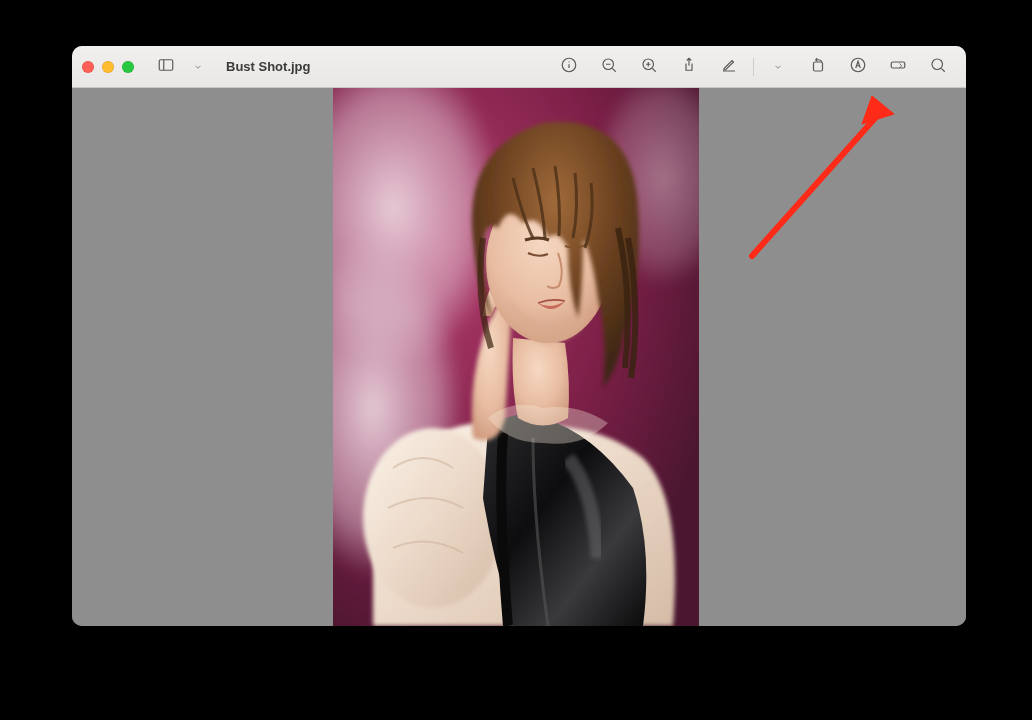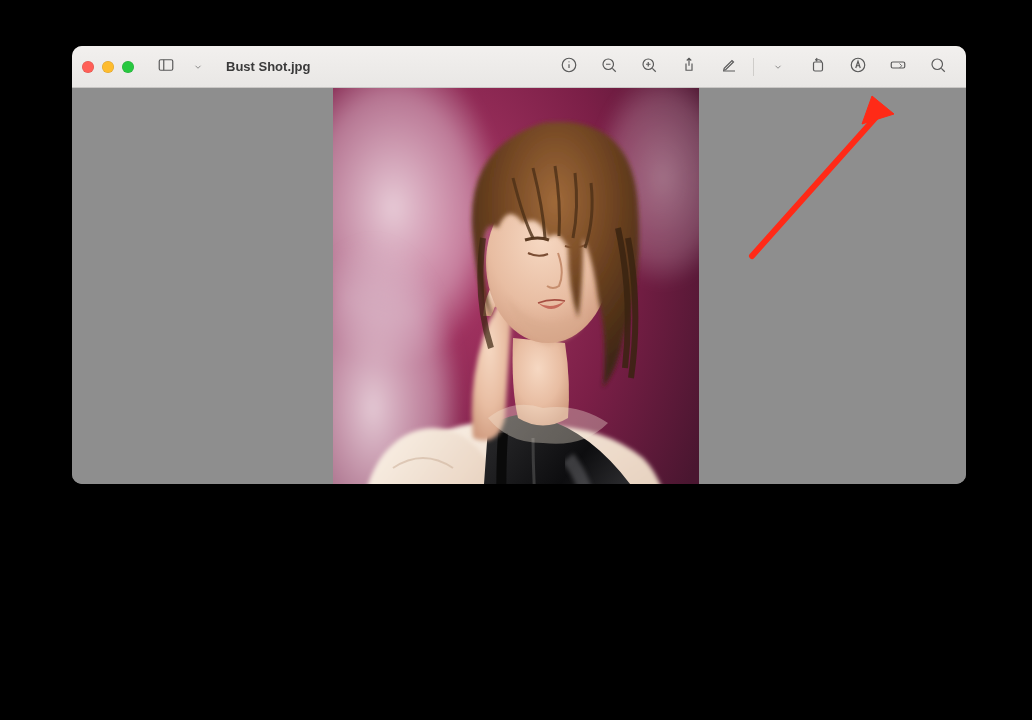--- a/index.html
+++ b/index.html
@@ -9,21 +9,21 @@
     height: 720px;
     background: #000;
     font-family: -apple-system, "Helvetica Neue", Helvetica, Arial, sans-serif;
     overflow: hidden;
   }
   .window {
     position: absolute;
     left: 72px;
     top: 46px;
     width: 894px;
-    height: 438px;
+    height: 580px;
     background: #8e8e8e;
     border-radius: 10px;
     box-shadow: 0 20px 50px rgba(0,0,0,0.5), 0 0 0 1px rgba(0,0,0,0.2);
     overflow: hidden;
   }
   .toolbar {
     position: relative;
     height: 42px;
     background: linear-gradient(#f2f0ee, #e9e7e5);
     border-bottom: 1px solid #c9c7c5;

